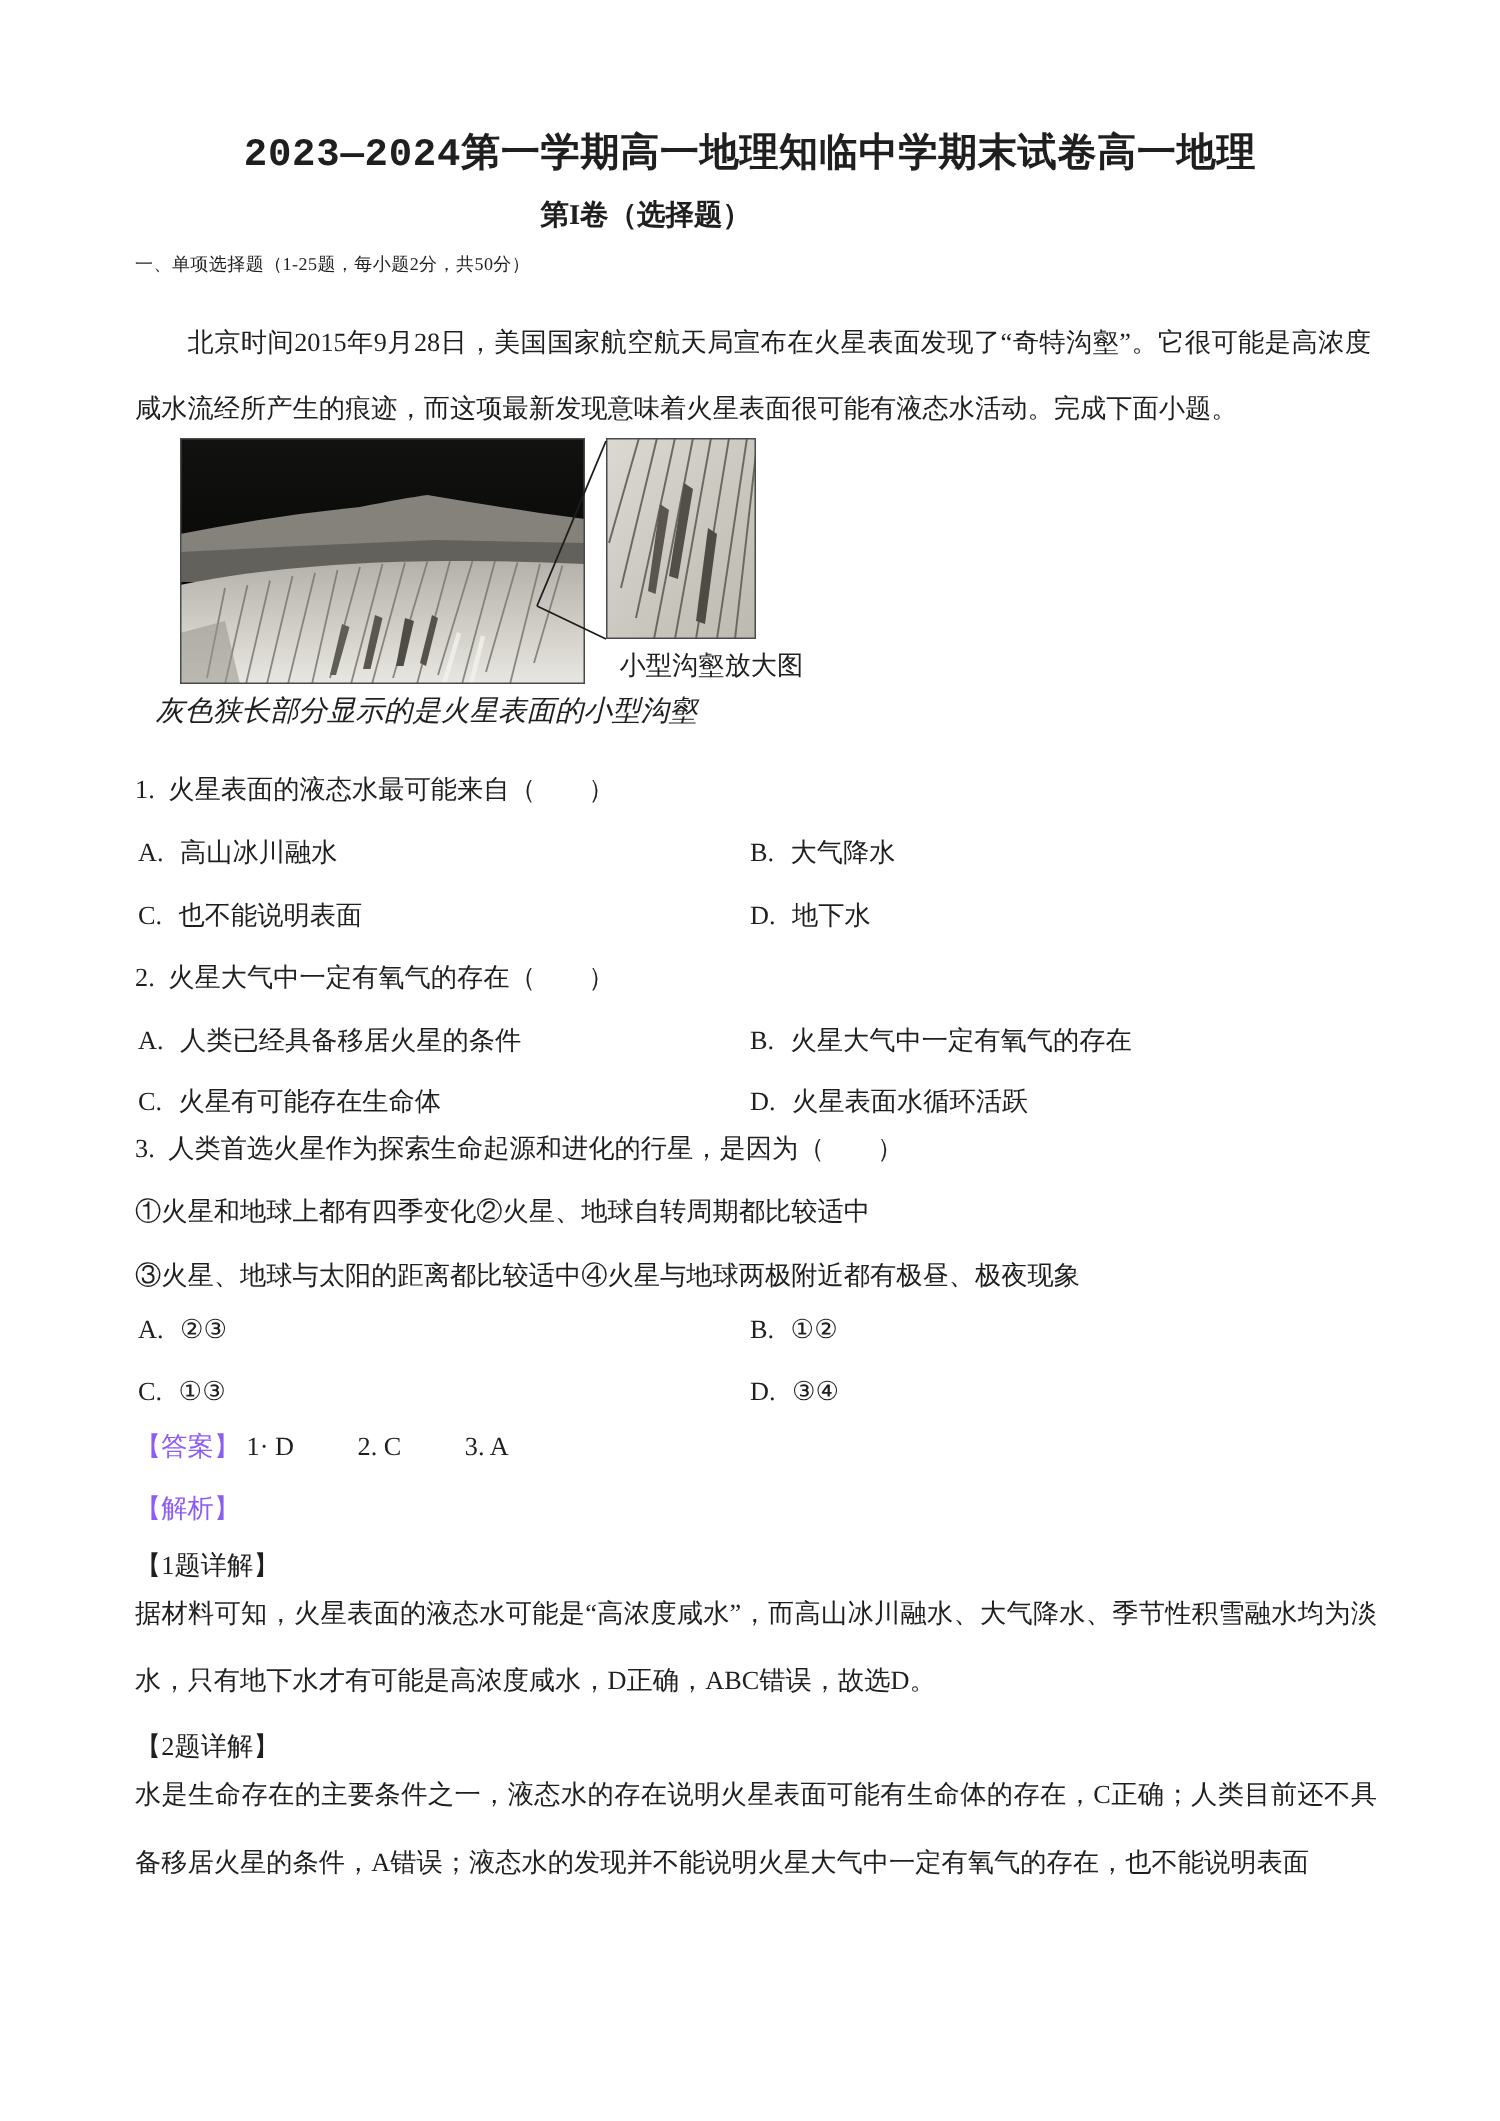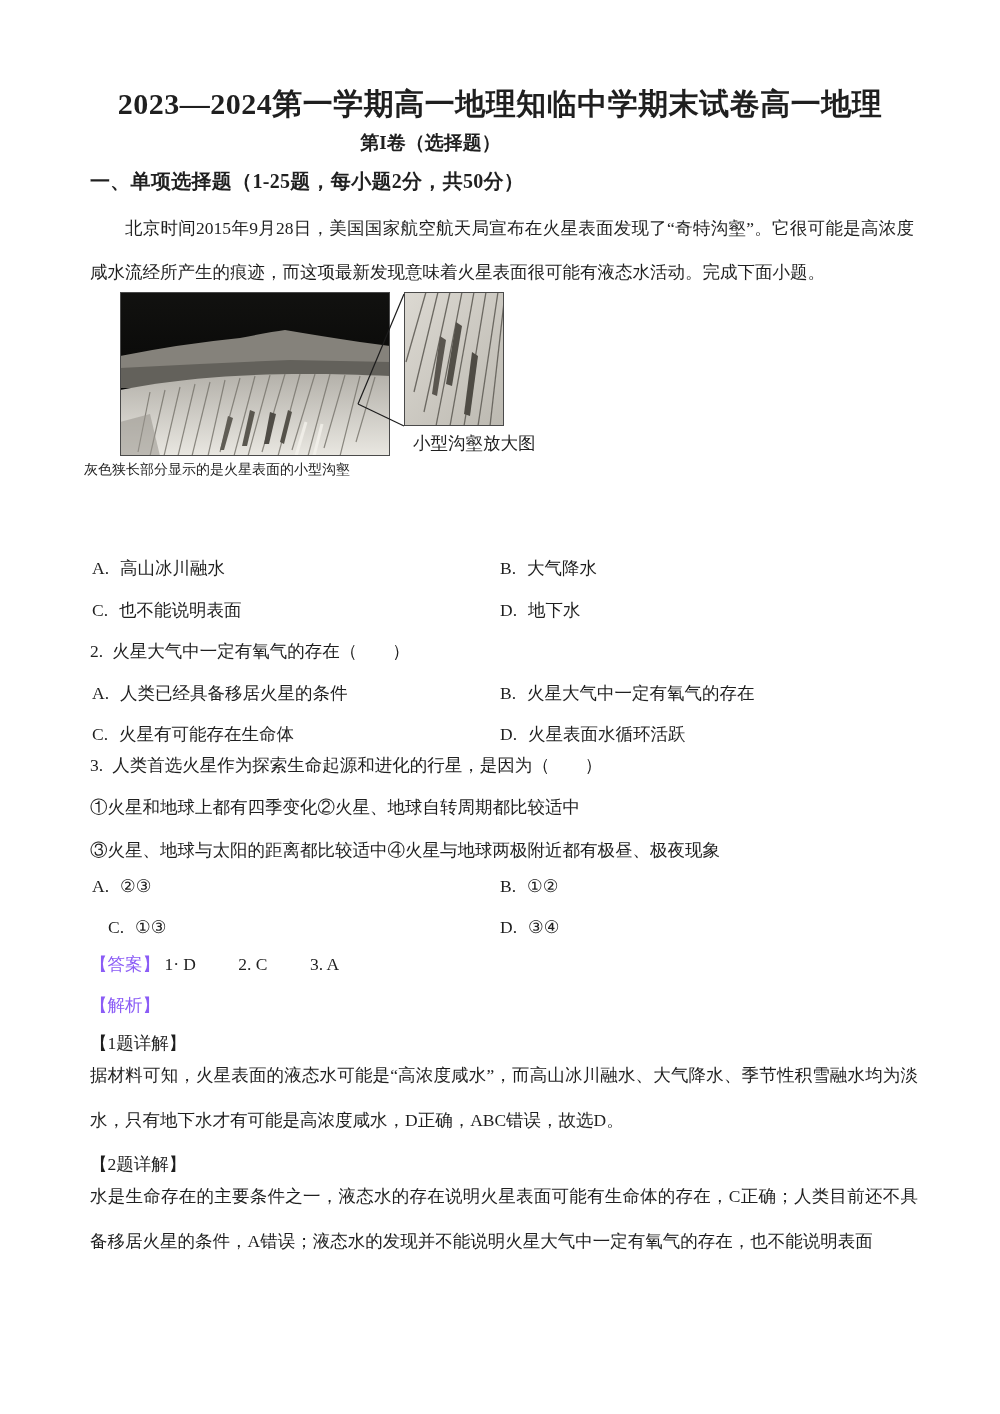--- a/index.html
+++ b/index.html
@@ -2,32 +2,32 @@
 <html><head>
 <meta charset="utf-8">
 <style>
   html,body{margin:0;padding:0;background:#ffffff;}
   .page{
     position:relative;width:1000px;height:1414px;background:#ffffff;
     font-family:"Liberation Serif","DejaVu Serif",serif;color:#1f1f1f;
     overflow:hidden;margin:0 auto;
   }
   .title{position:absolute;top:84px;left:0;width:1000px;text-align:center;
-    font-size:30px;font-weight:bold;margin:0;letter-spacing:.5px;}
+    font-size:26px;font-weight:bold;margin:0;letter-spacing:.5px;font-family:Liberation Mono, monospace;}
   .subtitle{position:absolute;top:130px;left:0;width:861px;text-align:center;
     font-size:19px;font-weight:bold;margin:0;}
-  .section-heading{position:absolute;top:168px;left:90px;font-size:20px;
-    font-weight:bold;margin:0;letter-spacing:.3px;}
+  .section-heading{position:absolute;top:168px;left:90px;font-size:12px;
+    font-weight:normal;margin:0;letter-spacing:.3px;}
   .intro{position:absolute;top:206px;left:90px;width:824px;font-size:17.5px;
     line-height:44px;text-align:justify;text-indent:2em;margin:0;}
   .photo-main{position:absolute;left:120px;top:292px;}
   .photo-inset{position:absolute;left:404px;top:292px;}
   .callout{position:absolute;left:300px;top:290px;pointer-events:none;}
   .inset-caption{position:absolute;left:397px;top:431px;font-size:17.5px;white-space:nowrap;margin-left:16px;}
-  .figure-caption{position:absolute;left:84px;top:461px;font-size:14px;white-space:nowrap;}
+  .figure-caption{position:absolute;left:104px;top:461px;font-size:19px;white-space:nowrap;font-style:italic;}
   .line{position:absolute;font-size:17.5px;white-space:nowrap;}
   .q-num{margin-right:9px;}
   .opt-label{margin-right:11px;}
   .teal{color:#8b5cf6;}
   .ans-item{margin-right:38px;}
   .detail-text{position:absolute;left:90px;width:828px;font-size:17.5px;
     line-height:45px;text-align:justify;margin:0;}
 </style>
 </head>
 <body>
@@ -110,20 +110,23 @@
   </svg>
 
   <svg class="callout" width="110" height="140" viewBox="0 0 110 140">
     <line x1="58" y1="114" x2="104" y2="4" stroke="#1c1c1c" stroke-width="1.2"></line>
     <line x1="58" y1="114" x2="104" y2="136" stroke="#1c1c1c" stroke-width="1.2"></line>
   </svg>
 
   <div class="inset-caption">小型沟壑放大图</div>
   <div class="figure-caption">灰色狭长部分显示的是火星表面的小型沟壑</div>
 
+  <div class="line" style="top:514px;left:90px">
+    <span class="q-num">1.</span><span>火星表面的液态水最可能来自（　　）</span>
+  </div>
   <div class="line" style="top:556px;left:92px">
     <span class="opt-label">A.</span><span>高山冰川融水</span>
   </div>
   <div class="line" style="top:556px;left:500px">
     <span class="opt-label">B.</span><span>大气降水</span>
   </div>
   <div class="line" style="top:598px;left:92px">
     <span class="opt-label">C.</span><span>也不能说明表面</span>
   </div>
   <div class="line" style="top:598px;left:500px">
@@ -150,21 +153,21 @@
     <span class="q-num">3.</span><span>人类首选火星作为探索生命起源和进化的行星，是因为（　　）</span>
   </div>
   <div class="line" style="top:795px;left:90px">①火星和地球上都有四季变化②火星、地球自转周期都比较适中</div>
   <div class="line" style="top:838px;left:90px">③火星、地球与太阳的距离都比较适中④火星与地球两极附近都有极昼、极夜现象</div>
   <div class="line" style="top:876px;left:92px">
     <span class="opt-label">A.</span><span>②③</span>
   </div>
   <div class="line" style="top:876px;left:500px">
     <span class="opt-label">B.</span><span>①②</span>
   </div>
-  <div class="line" style="top:917px;left:108px">
+  <div class="line" style="top:917px;left:92px">
     <span class="opt-label">C.</span><span>①③</span>
   </div>
   <div class="line" style="top:917px;left:500px">
     <span class="opt-label">D.</span><span>③④</span>
   </div>
 
   <div class="line" style="top:952px;left:90px">
     <span class="teal">【答案】</span>
     <span class="ans-item">1· D</span>
     <span class="ans-item">2. C</span>

